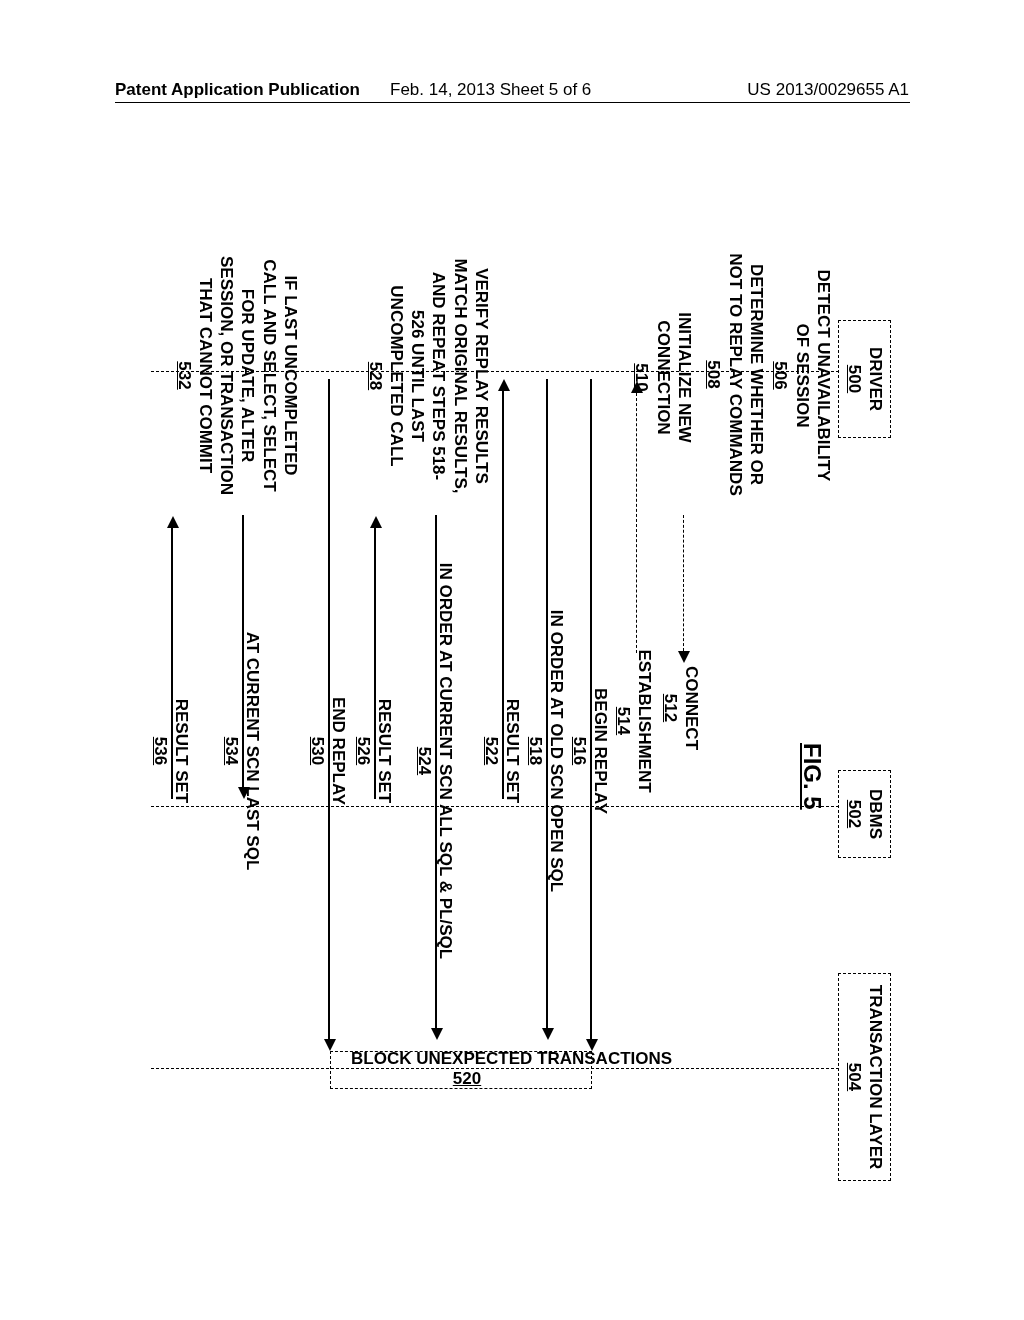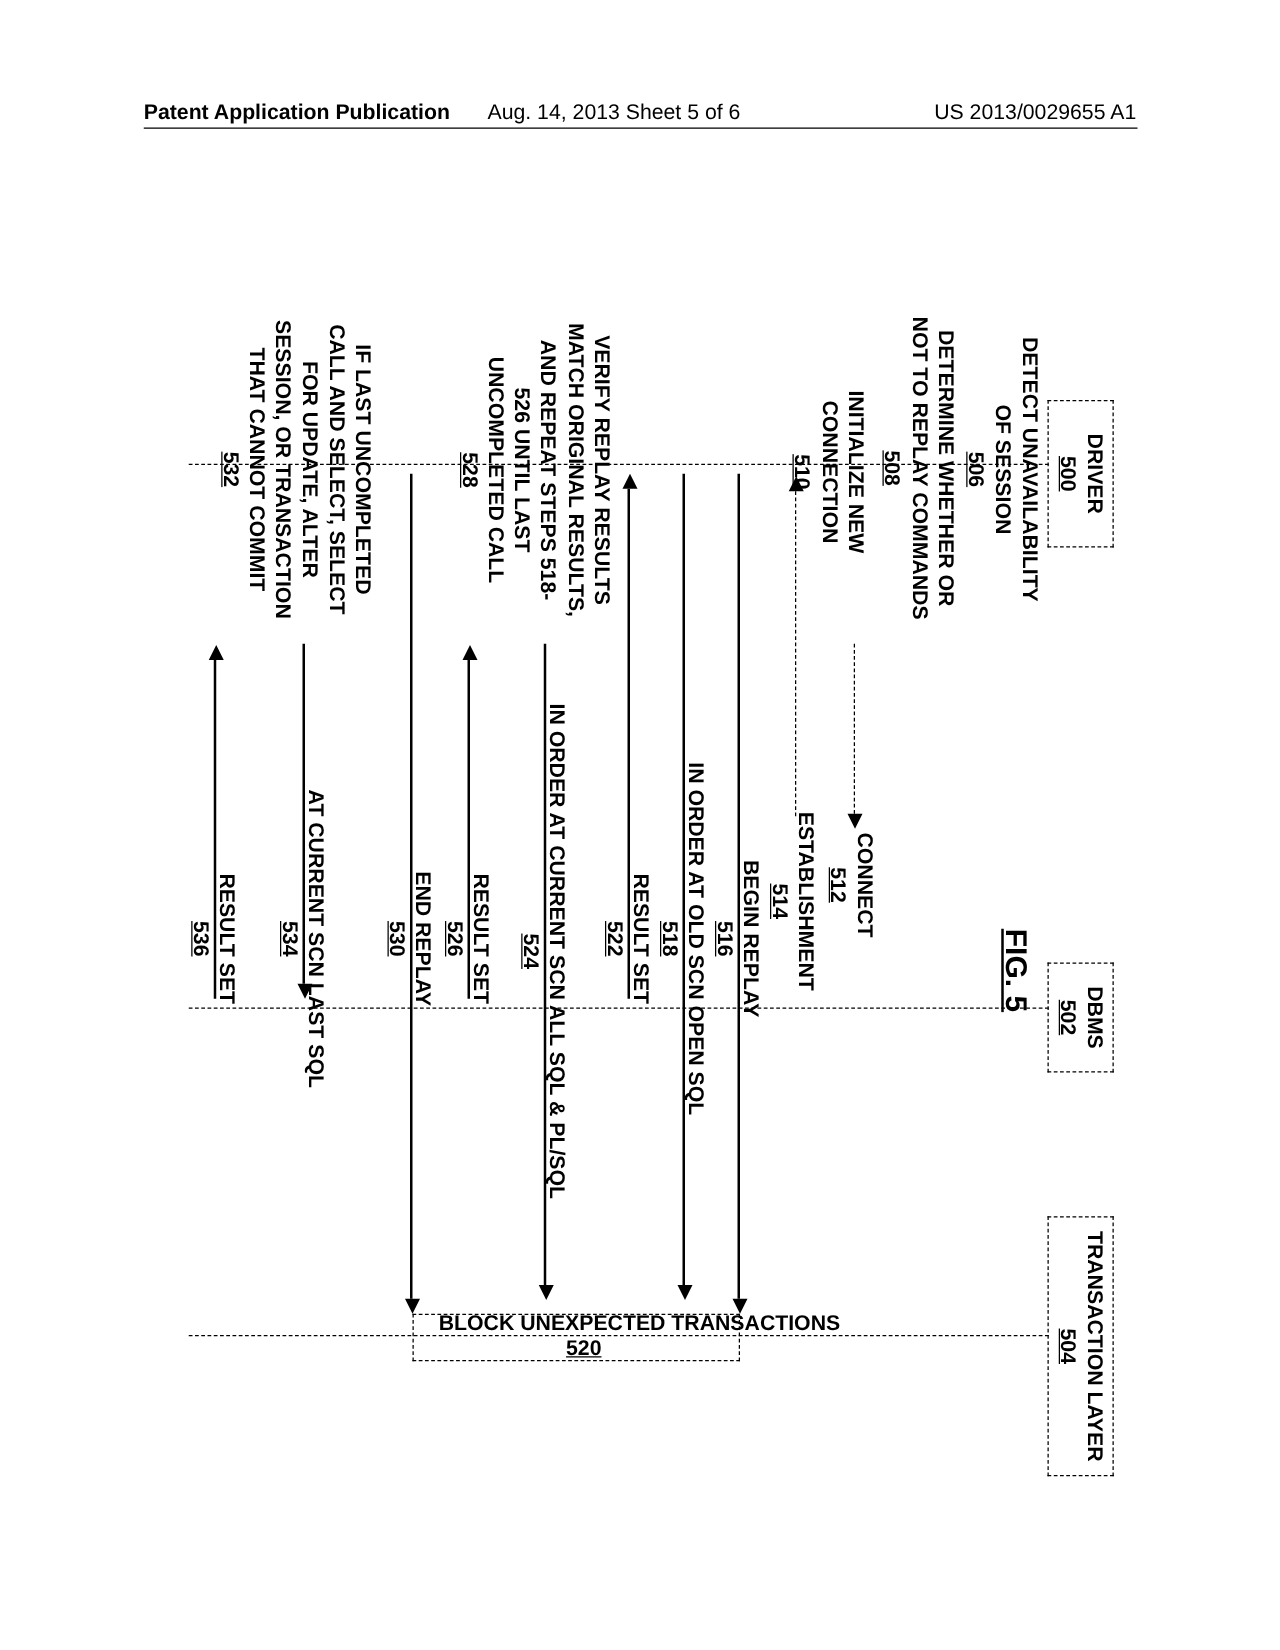--- a/index.html
+++ b/index.html
@@ -118,21 +118,21 @@
     text-align: center;
     white-space: nowrap;
   }
 </style>
 </head>
 <body>
 
 <div class="page">
   <div class="header-row">
     <div class="header-left">Patent Application Publication</div>
-    <div class="header-center">Aug. 14, 2013  Sheet 5 of 6</div>
+    <div class="header-center">Feb. 14, 2013  Sheet 5 of 6</div>
     <div class="header-right">US 2013/0029655 A1</div>
   </div>
   <div class="header-rule"></div>
 
   <div class="diagram">
 
     <div class="lbl" style="left:470px; top:60px; font-size:24px;">
       <span class="ref">FIG. 5</span>
     </div>
 

